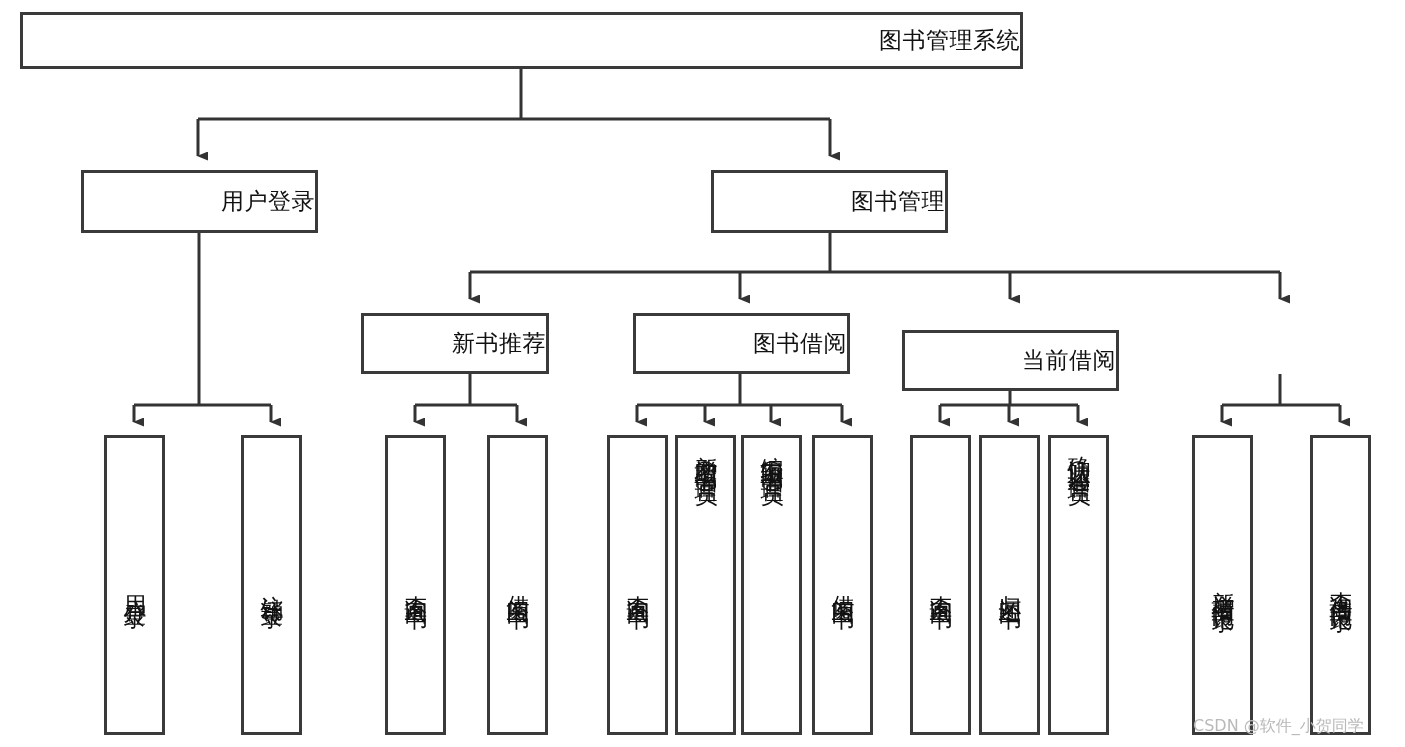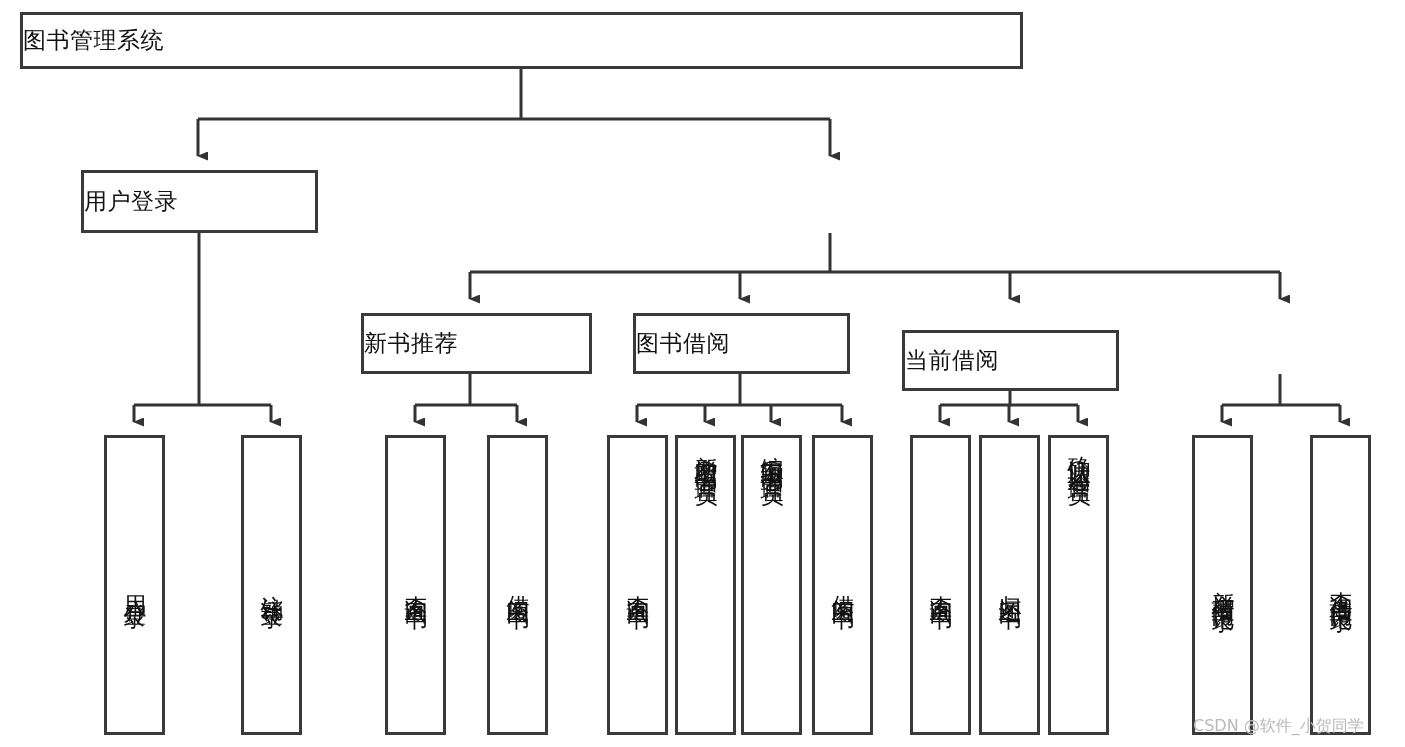--- a/index.html
+++ b/index.html
@@ -26,21 +26,21 @@
     height: 747px;
     pointer-events: none;
   }
   .node {
     position: absolute;
     box-sizing: border-box;
     background: #ffffff;
     border: 3px solid #3a3a3a;
     display: flex;
     align-items: center;
-    justify-content: flex-start;
+    justify-content: flex-end;
     color: #111111;
   }
   .node-label {
     text-align: center;
     line-height: 1.12;
     color: #111111;
     letter-spacing: 0.5px;
   }
   .node.horizontal .node-label {
     font-size: 23px;
@@ -125,22 +125,25 @@
   </svg>
 
   <div class="node horizontal" style="left:20px; top:12px; width:1003px; height:57px;">
     <span class="node-label">图书管理系统</span>
   </div>
 
   <div class="node horizontal" style="left:81px; top:170px; width:237px; height:63px;">
     <span class="node-label">用户登录</span>
   </div>
 
-
-  <div class="node horizontal" style="left:361px; top:313px; width:231px; height:61px;">
+  <div class="node horizontal" style="left:711px; top:170px; width:237px; height:63px;">
+    <span class="node-label">图书管理</span>
+  </div>
+
+  <div class="node horizontal" style="left:361px; top:313px; width:188px; height:61px;">
     <span class="node-label">新书推荐</span>
   </div>
 
   <div class="node horizontal" style="left:633px; top:313px; width:217px; height:61px;">
     <span class="node-label">图书借阅</span>
   </div>
 
   <div class="node horizontal" style="left:902px; top:330px; width:217px; height:61px;">
     <span class="node-label">当前借阅</span>
   </div>

